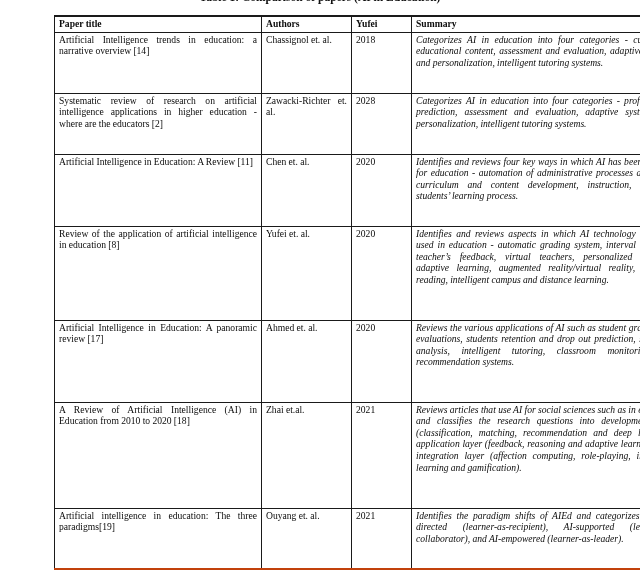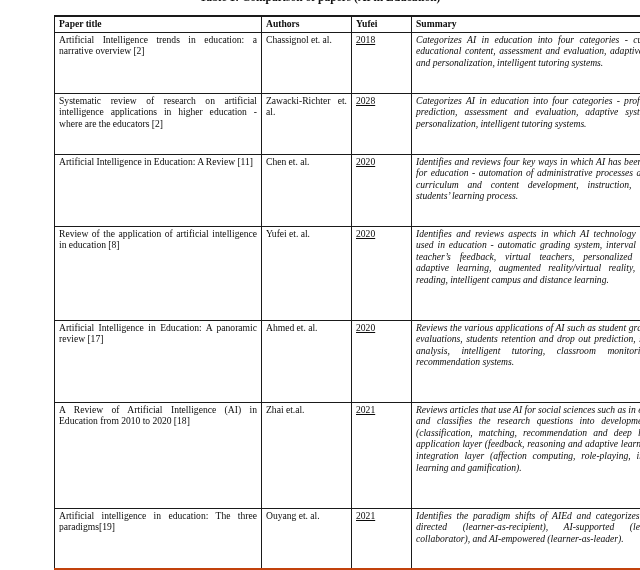--- a/index.html
+++ b/index.html
@@ -79,21 +79,21 @@
   }
 
   
   col.c-title   { width: 207px; }
   col.c-authors { width: 90px;  }
   col.c-year    { width: 60px;  }
   col.c-summary { width: 269px; }
 
   td.cell-title   { text-align: justify; }
   td.cell-authors { text-align: justify; hyphens: none; }
-  td.cell-year    { text-align: left; hyphens: none; text-decoration: underline; }
+  td.cell-year    { text-align: left; hyphens: none; }
   td.cell-summary { text-align: justify; font-style: italic; }
 
   
   tr.r0 td { height: 57px; }
   tr.r1 td { height: 57px; }
   tr.r2 td { height: 68px; }
   tr.r3 td { height: 90px; }
   tr.r4 td { height: 78px; }
   tr.r5 td { height: 102px; }
   tr.r6 td { height: 56px; }
@@ -116,21 +116,21 @@
     <thead>
       <tr>
         <th>Paper title</th>
         <th>Authors</th>
         <th>Yufei</th>
         <th>Summary</th>
       </tr>
     </thead>
     <tbody>
       <tr class="r0">
-        <td class="cell-title">Artificial Intelligence trends in education: a narrative overview [2]</td>
+        <td class="cell-title">Artificial Intelligence trends in education: a narrative overview [14]</td>
         <td class="cell-authors">Chassignol et. al.</td>
         <td class="cell-year">2018</td>
         <td class="cell-summary">Categorizes AI in education into four categories - customized educational content, assessment and evaluation, adaptive systems and personalization, intelligent tutoring systems.</td>
       </tr>
       <tr class="r1">
         <td class="cell-title">Systematic review of research on artificial intelligence applications in higher education - where are the educators [2]</td>
         <td class="cell-authors">Zawacki-Richter et. al.</td>
         <td class="cell-year">2028</td>
         <td class="cell-summary">Categorizes AI in education into four categories - profiling and prediction, assessment and evaluation, adaptive systems and personalization, intelligent tutoring systems.</td>
       </tr>

